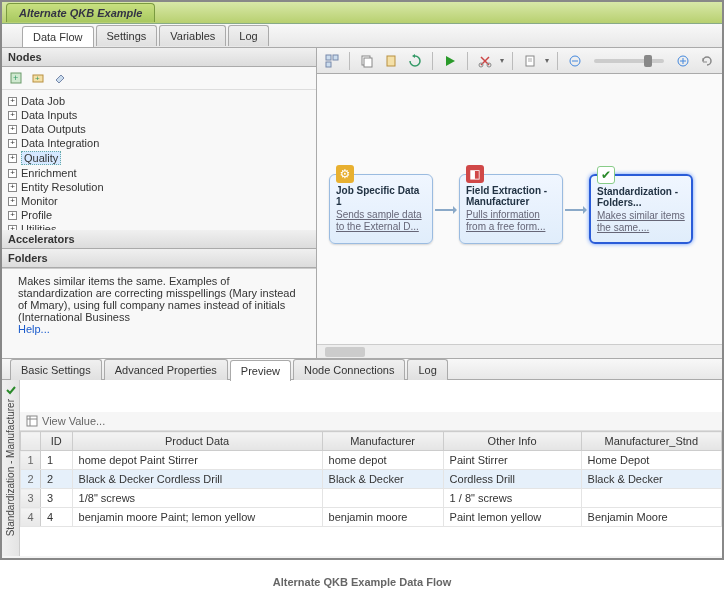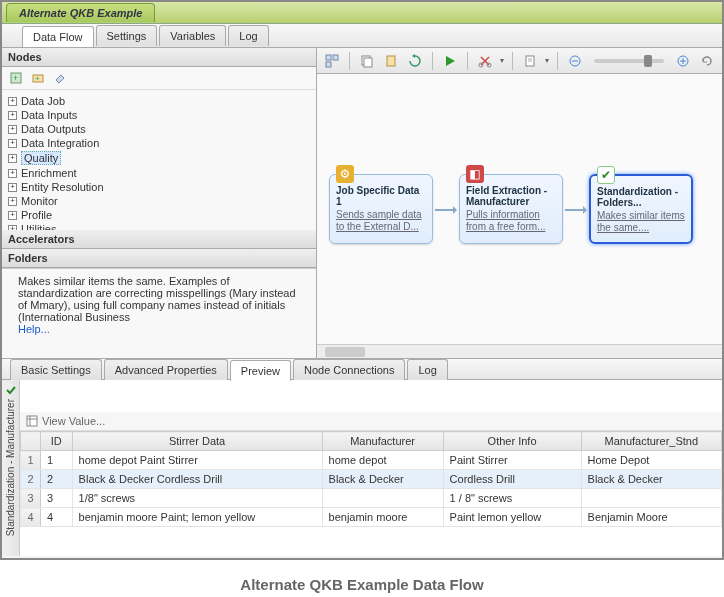--- a/index.html
+++ b/index.html
@@ -42,21 +42,21 @@
   .sidelabel { width: 18px; background: linear-gradient(90deg,#f0f0f0,#e4e4e4); border-right: 1px solid #ccc; display: flex; align-items: center; justify-content: center; }
   .sidelabel span { writing-mode: vertical-rl; transform: rotate(180deg); font-size: 10px; color: #444; white-space: nowrap; }
   .sidelabel .ck { position: absolute; top: 4px; width: 12px; height: 12px; }
   .preview { flex: 1; display: flex; flex-direction: column; background: #fff; }
   .viewval { padding: 3px 6px; color: #666; border-bottom: 1px solid #ddd; background: #f6f6f6; display: flex; align-items: center; gap: 4px; cursor: pointer; margin-top: 32px; }
   table { border-collapse: collapse; width: 100%; font-size: 11px; }
   th { text-align: center; background: linear-gradient(#f4f4f4,#e4e4e4); border: 1px solid #ccc; padding: 3px 6px; font-weight: normal; color: #333; }
   td { border: 1px solid #e4e4e4; padding: 3px 6px; }
   tr.sel td { background: #e6f0fa; }
   .rownum { background: linear-gradient(#f4f4f4,#e8e8e8); width: 20px; text-align: center; color: #666; border-right: 1px solid #ccc; }
-  .caption { text-align: center; font-size: 15px; color: #666; font-weight: bold; margin-top: 16px; }
+  .caption { text-align: center; font-size: 11px; color: #666; font-weight: bold; margin-top: 16px; }
   .checkmark { color: #2a8a2a; }
 </style>
 </head>
 <body>
 
 <div class="window">
 
   <div class="titlebar">
     <div class="titletab">Alternate QKB Example</div>
   </div>
@@ -264,21 +264,21 @@
             <line x1="1" y1="4" x2="11" y2="4" stroke="#888"></line>
             <line x1="4" y1="1" x2="4" y2="11" stroke="#888"></line>
           </svg>
         <span>View Value...</span>
       </div>
       <table>
         <thead>
             <tr>
           <th class="rownum"></th>
           <th>ID</th>
-          <th>Stirrer Data</th>
+          <th>Product Data</th>
           <th>Manufacturer</th>
           <th>Other Info</th>
           <th>Manufacturer_Stnd</th>
         </tr>
           </thead>
         <tbody>
           <tr>
               <td class="rownum">1</td>
               <td>1</td>
               <td>home depot Paint Stirrer</td>

